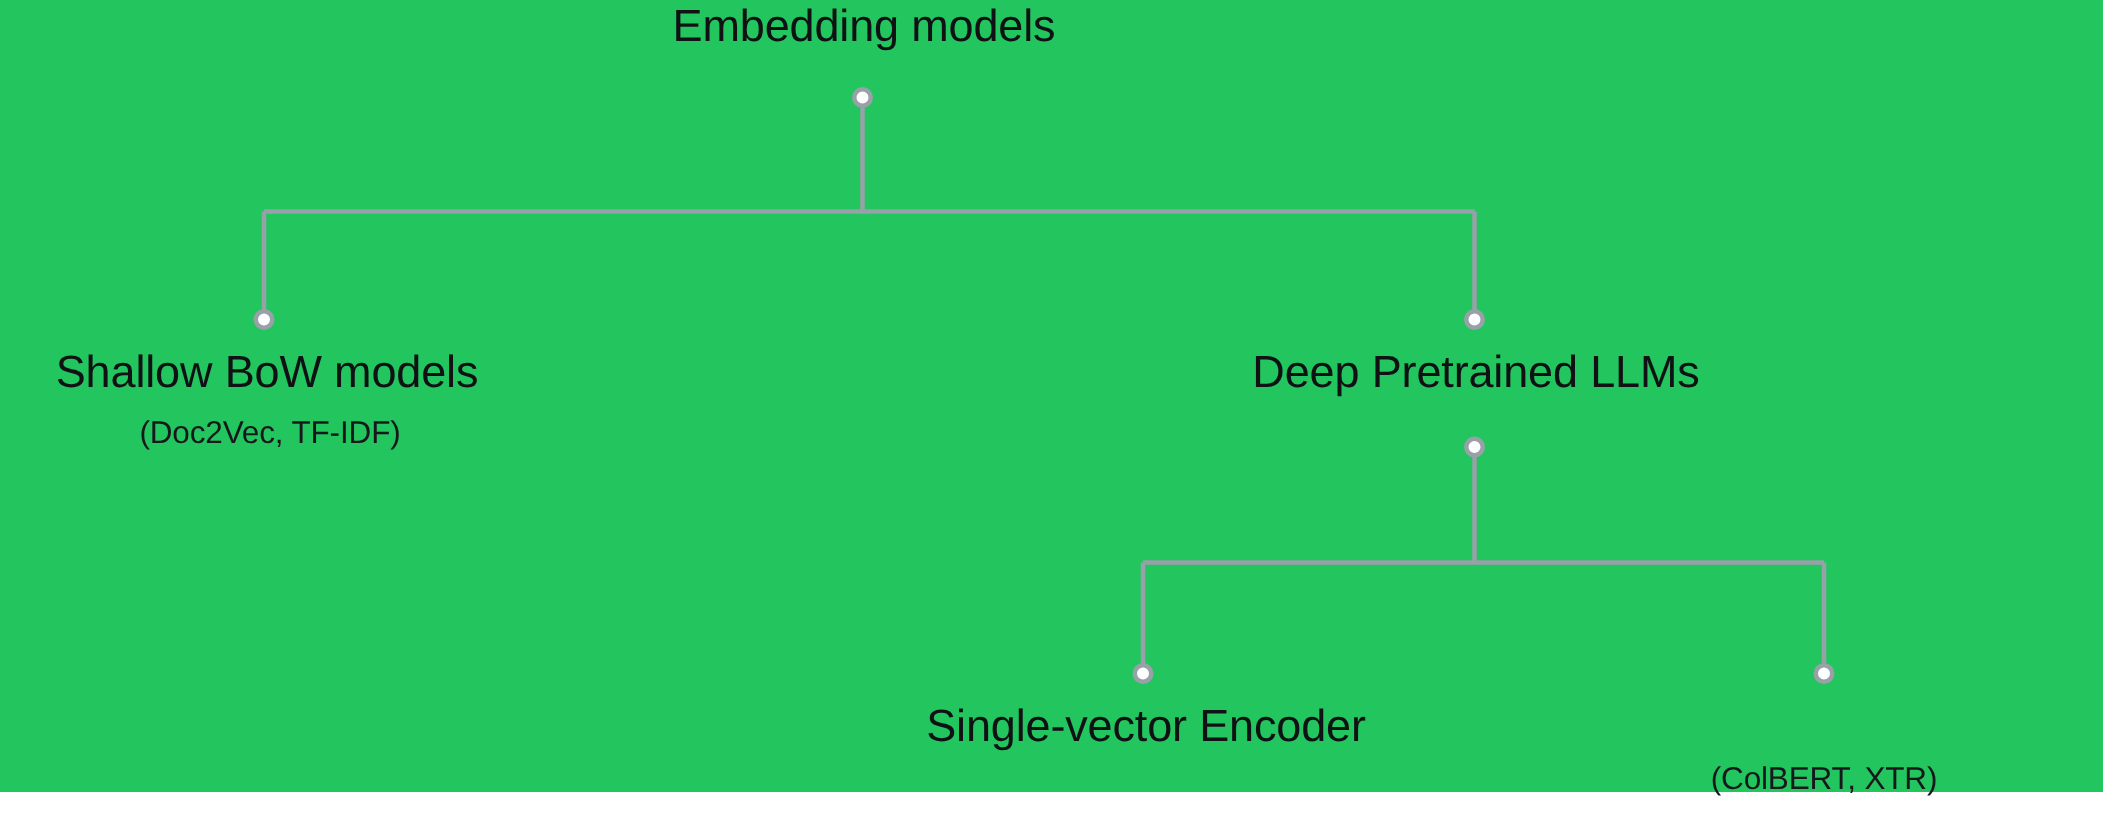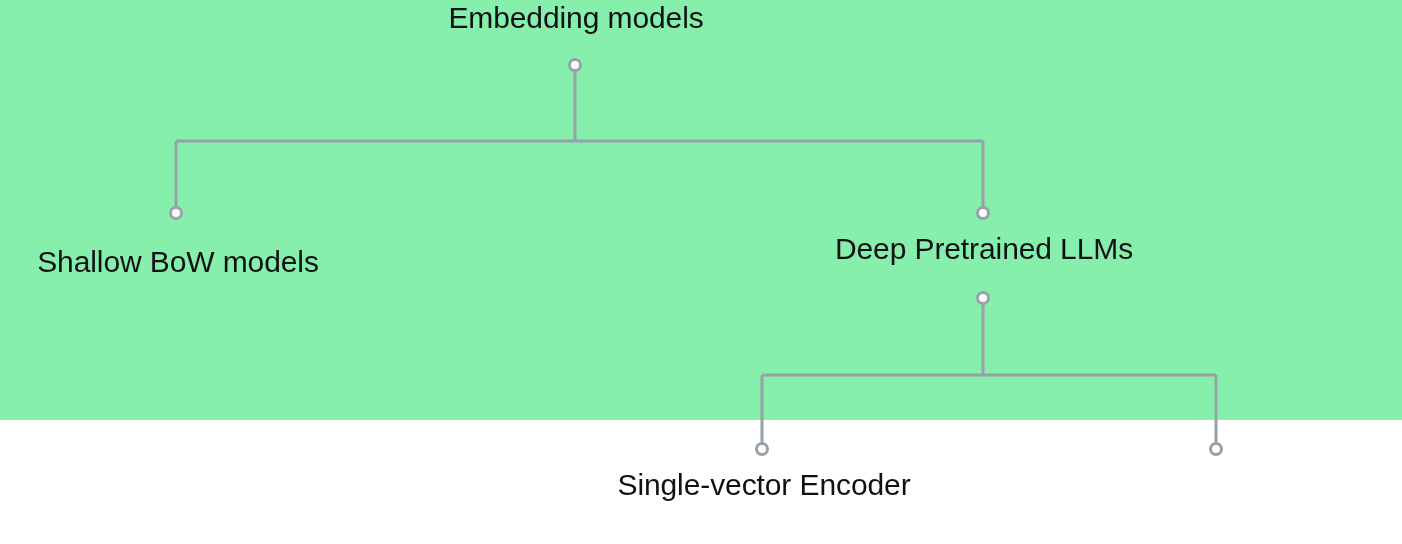--- a/index.html
+++ b/index.html
@@ -11,22 +11,22 @@
   body {
     width: 1402px;
     height: 544px;
     font-family: "Liberation Sans", sans-serif;
     color: #111111;
     overflow: hidden;
   }
   #diagram-root {
     position: relative;
     width: 1402px;
-    height: 420px;
-    background: #86efac;
+    height: 528px;
+    background: #22c55e;
   }
   .edges-layer {
     position: absolute;
     left: 0;
     top: 0;
     width: 1402px;
     height: 544px;
   }
   .node-label {
     position: absolute;
@@ -42,21 +42,21 @@
     color: #101114;
   }
   .node-subtitle {
     font-size: 21px;
     font-weight: 400;
     letter-spacing: -0.1px;
     color: #17181b;
   }
   
   #label-root          { left: 576px; top: 3px; }
-  #label-shallow-bow   { left: 178px; top: 247px; }
+  #label-shallow-bow   { left: 178px; top: 234px; }
   #label-shallow-bow-sub { left: 180px; top: 278px; }
   #label-deep-llm      { left: 984px; top: 234px; }
   #label-single-vector { left: 764px; top: 470px; }
   #label-single-vector-sub { left: 764px; top: 509px; }
   #label-multi-vector  { left: 1216px; top: 470px; }
   #label-multi-vector-sub { left: 1216px; top: 509px; }
 </style>
 </head>
 <body>
 
@@ -82,19 +82,21 @@
     <circle cx="176" cy="213" r="5.5" fill="#ffffff" stroke="#98a0a8" stroke-width="3"></circle>
     <circle cx="983" cy="213" r="5.5" fill="#ffffff" stroke="#98a0a8" stroke-width="3"></circle>
     <circle cx="983" cy="298" r="5.5" fill="#ffffff" stroke="#98a0a8" stroke-width="3"></circle>
     <circle cx="762" cy="449" r="5.5" fill="#ffffff" stroke="#98a0a8" stroke-width="3"></circle>
     <circle cx="1216" cy="449" r="5.5" fill="#ffffff" stroke="#98a0a8" stroke-width="3"></circle>
   </svg>
 
   <div id="label-root" class="node-label node-title">Embedding models</div>
 
   <div id="label-shallow-bow" class="node-label node-title">Shallow BoW models</div>
+  <div id="label-shallow-bow-sub" class="node-label node-subtitle">(Doc2Vec, TF-IDF)</div>
 
   <div id="label-deep-llm" class="node-label node-title">Deep Pretrained LLMs</div>
 
   <div id="label-single-vector" class="node-label node-title">Single-vector Encoder</div>
 
+  <div id="label-multi-vector-sub" class="node-label node-subtitle">(ColBERT, XTR)</div>
 
 </div>
 
 </body></html>

